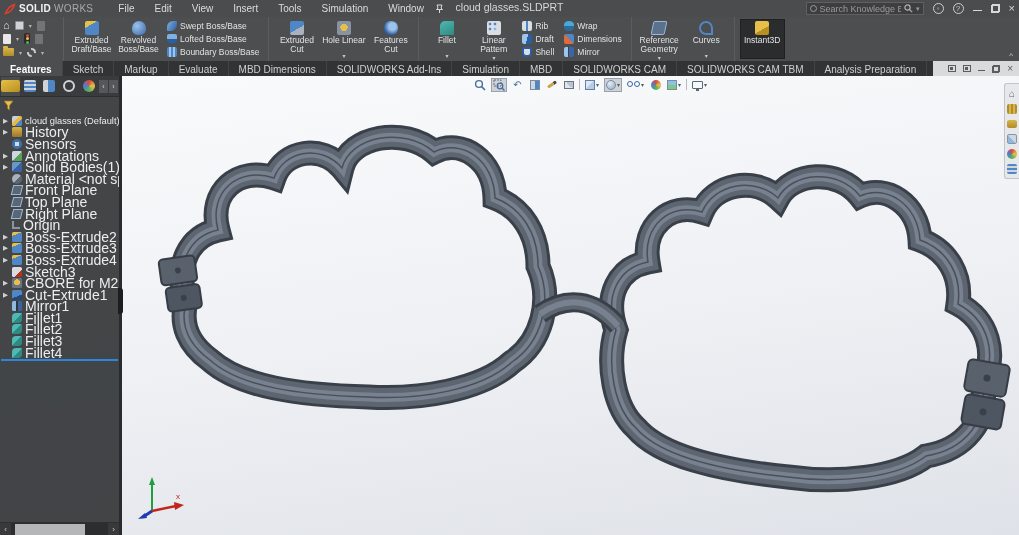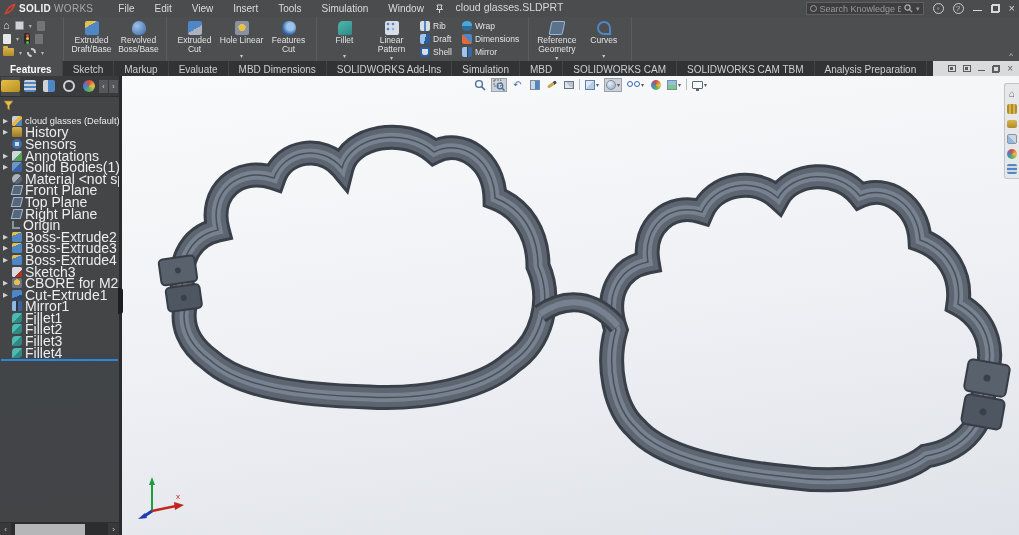--- a/index.html
+++ b/index.html
@@ -243,20 +243,34 @@
 
       <div class="rgroup">
         <div class="bigbtn">
           <span class="ric b-boss"></span>
           <span class="lbl">Extruded Draft/Base</span>
         </div>
         <div class="bigbtn">
           <span class="ric b-rev"></span>
           <span class="lbl">Revolved Boss/Base</span>
         </div>
+        <div class="smallcol">
+          <div class="smallbtn">
+              <span class="ric b-swept"></span>
+              <span class="lbl">Swept Boss/Base</span>
+            </div>
+          <div class="smallbtn">
+              <span class="ric b-loft"></span>
+              <span class="lbl">Lofted Boss/Base</span>
+            </div>
+          <div class="smallbtn">
+              <span class="ric b-bound"></span>
+              <span class="lbl">Boundary Boss/Base</span>
+            </div>
+        </div>
       </div>
 
       <div class="rgroup">
         <div class="bigbtn">
           <span class="ric c-ext"></span>
           <span class="lbl">Extruded Cut</span>
         </div>
         <div class="bigbtn">
           <span class="ric c-hole"></span>
           <span class="lbl">Hole Linear</span>
@@ -315,20 +329,26 @@
           <span class="lbl">Reference Geometry</span>
           <span class="caret">▾</span>
         </div>
         <div class="bigbtn">
           <span class="ric r-crv"></span>
           <span class="lbl">Curves</span>
           <span class="caret">▾</span>
         </div>
       </div>
 
+      <div class="rgroup" style="border-right:none;">
+        <div class="bigbtn active">
+          <span class="ric i3d"></span>
+          <span class="lbl">Instant3D</span>
+        </div>
+      </div>
     </div>
     <span class="rib-collapse">^</span>
   </div>
 
   <div class="tabbar">
     <div style="display:flex;">
 
     <span class="tab active">Features</span>
         <span class="tab">Sketch</span>
         <span class="tab">Markup</span>

